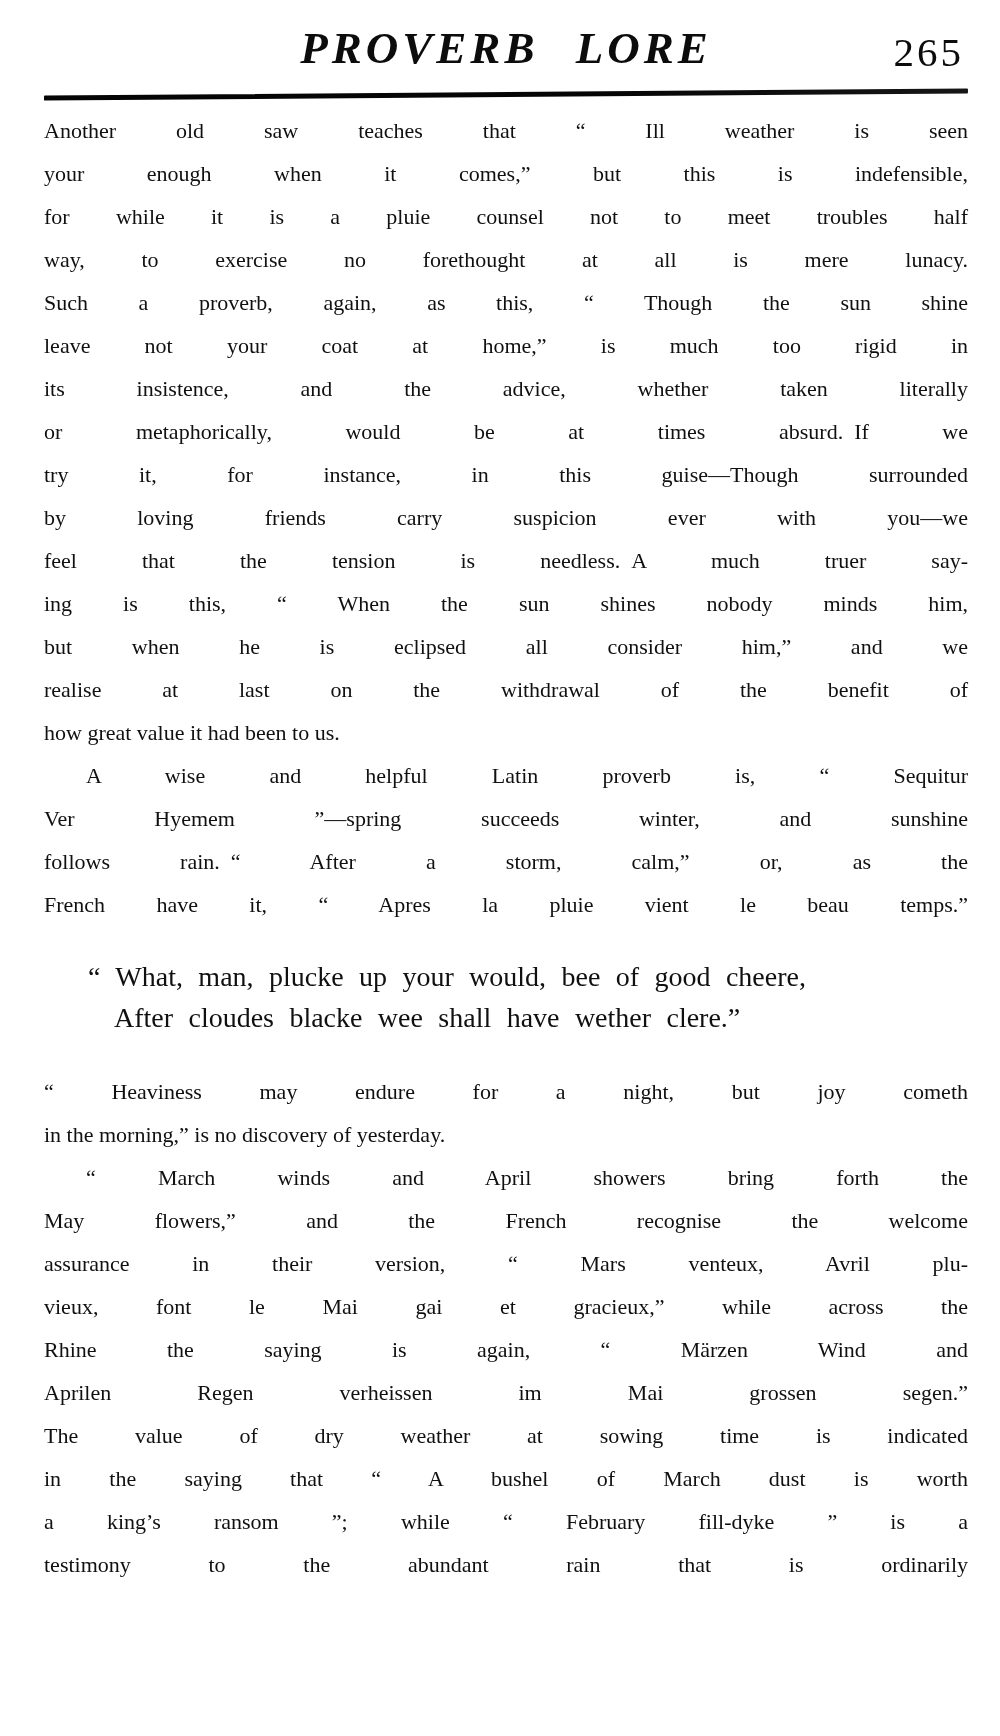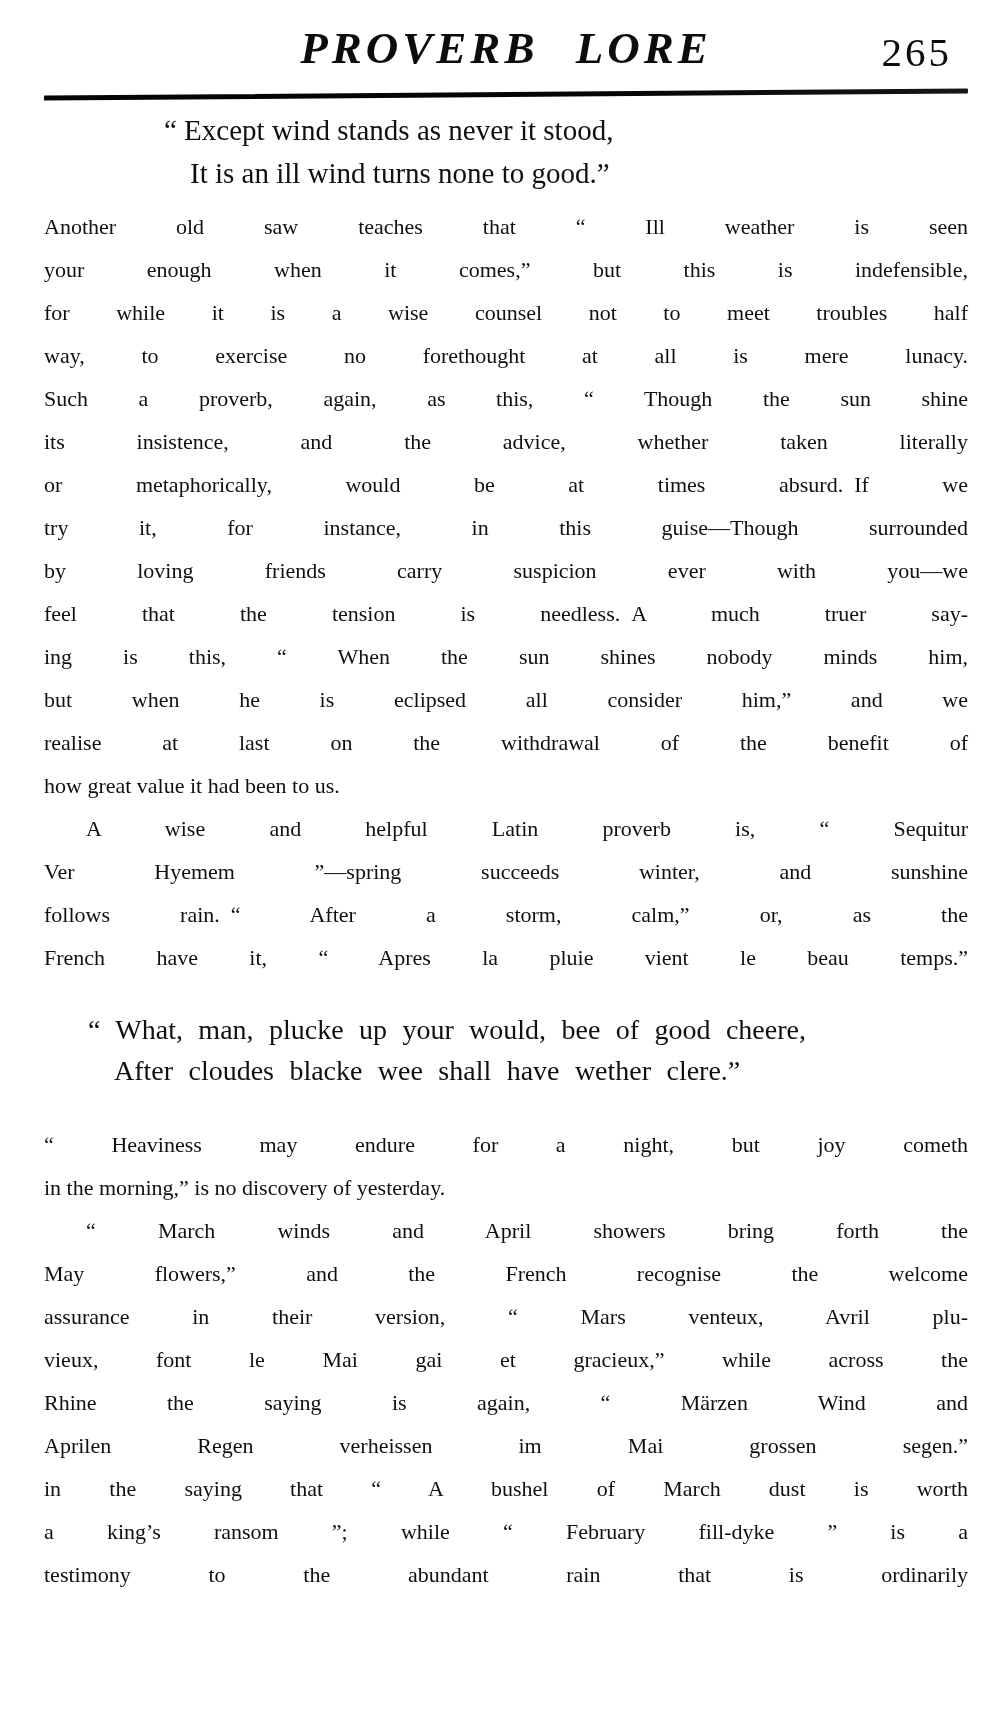--- a/index.html
+++ b/index.html
@@ -19,21 +19,21 @@
   .header { position: relative; height: 54px; }
   .title {
     position: absolute; left: 50%; top: 0;
     transform: translateX(-50%);
     font-style: italic; font-weight: bold;
     font-size: 45px; line-height: 52px;
     letter-spacing: 4px; word-spacing: 22px;
     white-space: nowrap; color: #0c0c0c;
   }
   .pageno {
-    position: absolute; right: 16px; top: 6px;
+    position: absolute; right: 4px; top: 6px;
     font-size: 41px; line-height: 48px;
     letter-spacing: 3px; color: #0c0c0c;
   }
   .rule {
     margin-top: 16px; height: 5px;
     background: linear-gradient(to right, #050505 0 60%, #161616 100%);
     transform: rotate(-0.45deg);
     border-radius: 1px;
   }
   .content { margin-top: 12px; }
@@ -51,30 +51,27 @@
 </head>
 <body>
 
 <div class="page">
   <header class="header">
     <span class="title">PROVERB LORE</span>
     <span class="pageno">265</span>
   </header>
   <div class="rule"></div>
   <main class="content" id="content">
-      <section class="verse verse-1">
-        <div class="line" style="padding-left: 120px;">“ Except wind stands as never it stood,</div>
-        <div class="line" style="padding-left: 146px;">It is an ill wind turns none to good.”</div>
-      </section>
       <section class="para para-first">
         <div class="line just">Another old saw teaches that “ Ill weather is seen</div>
         <div class="line just">your enough when it comes,” but this is indefensible,</div>
-        <div class="line just">for while it is a wise counsel not to meet troubles half</div>
+        <div class="line just">for while it is a pluie counsel not to meet troubles half</div>
         <div class="line just">way, to exercise no forethought at all is mere lunacy.</div>
         <div class="line just">Such a proverb, again, as this, “ Though the sun shine</div>
+        <div class="line just">leave not your coat at home,” is much too rigid in</div>
         <div class="line just">its insistence, and the advice, whether taken literally</div>
         <div class="line just">or metaphorically, would be at times absurd. If we</div>
         <div class="line just">try it, for instance, in this guise—Though surrounded</div>
         <div class="line just">by loving friends carry suspicion ever with you—we</div>
         <div class="line just">feel that the tension is needless. A much truer say-</div>
         <div class="line just">ing is this, “ When the sun shines nobody minds him,</div>
         <div class="line just">but when he is eclipsed all consider him,” and we</div>
         <div class="line just">realise at last on the withdrawal of the benefit of</div>
         <div class="line">how great value it had been to us.</div>
       </section>
@@ -92,18 +89,19 @@
         <div class="line just">“ Heaviness may endure for a night, but joy cometh</div>
         <div class="line">in the morning,” is no discovery of yesterday.</div>
       </section>
       <section class="para">
         <div class="line just" style="padding-left: 42px;">“ March winds and April showers bring forth the</div>
         <div class="line just">May flowers,” and the French recognise the welcome</div>
         <div class="line just">assurance in their version, “ Mars venteux, Avril plu-</div>
         <div class="line just">vieux, font le Mai gai et gracieux,” while across the</div>
         <div class="line just">Rhine the saying is again, “ Märzen Wind and</div>
         <div class="line just">Aprilen Regen verheissen im Mai grossen segen.”</div>
+        <div class="line just">The value of dry weather at sowing time is indicated</div>
         <div class="line just">in the saying that “ A bushel of March dust is worth</div>
         <div class="line just">a king’s ransom ”; while “ February fill-dyke ” is a</div>
         <div class="line just">testimony to the abundant rain that is ordinarily</div>
       </section>
     </main>
 </div>
 
 </body></html>

